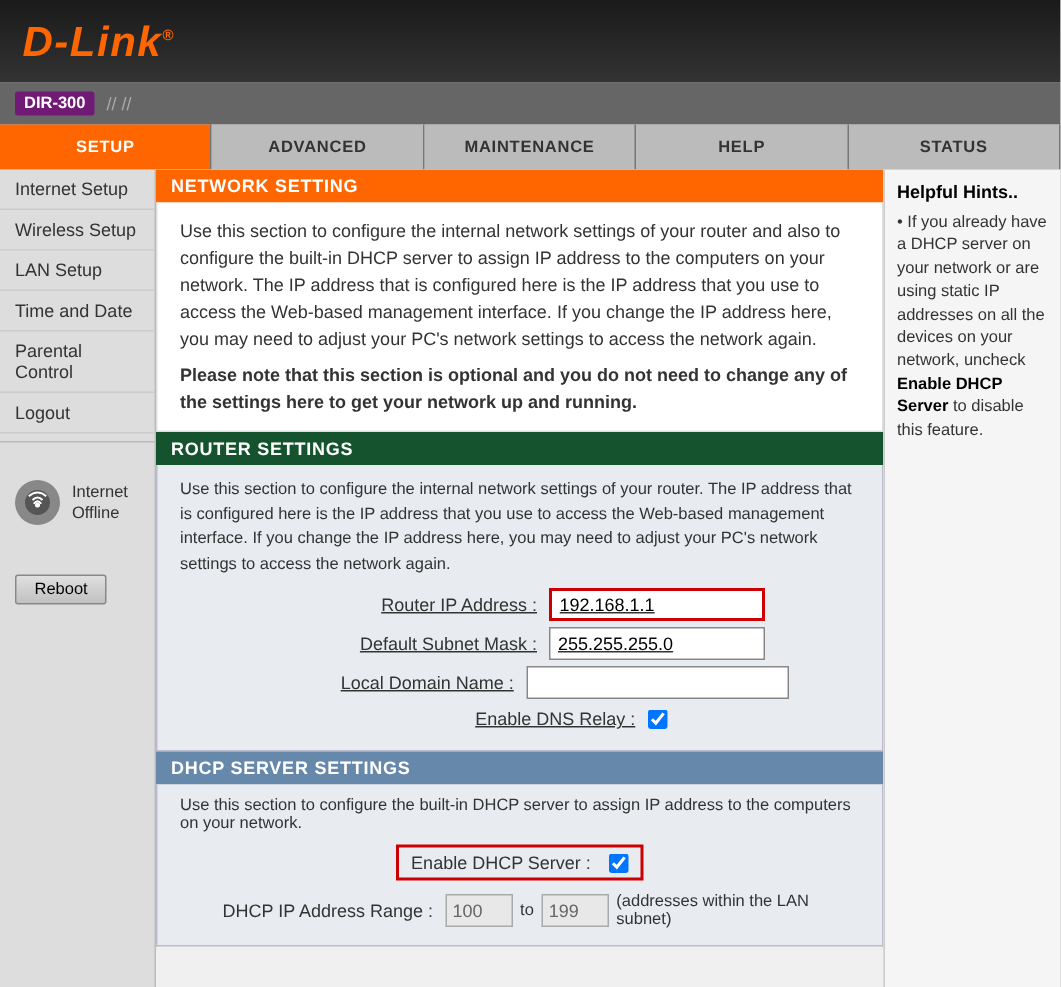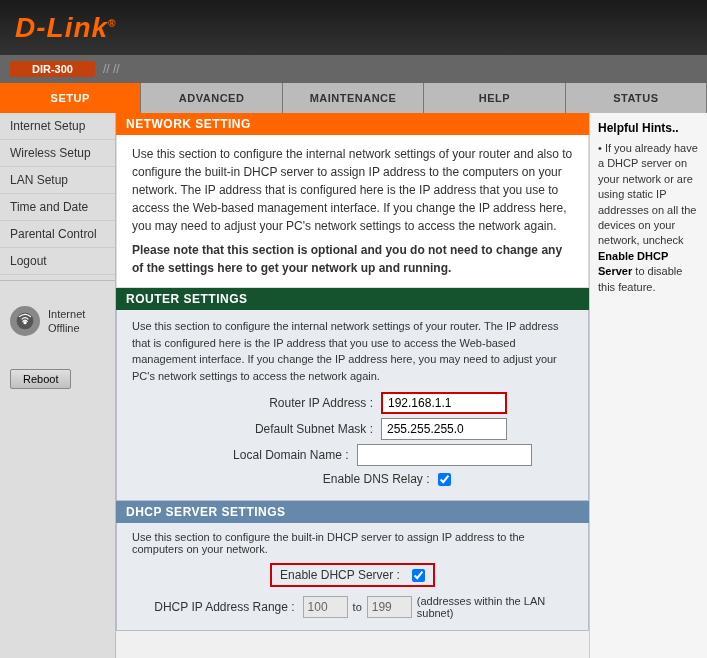--- a/index.html
+++ b/index.html
@@ -6,33 +6,33 @@
     body { font-family: Arial, sans-serif; font-size: 12px; background: #c0c0c0; width: 707px; height: 658px; overflow: hidden; }
 
     
     #header { background: linear-gradient(to bottom, #1a1a1a, #333); height: 55px; display: flex; align-items: center; padding: 0 15px; }
     #header .logo { color: #ff6600; font-size: 28px; font-weight: bold; font-style: italic; letter-spacing: 1px; }
     #header .logo span { color: #ff6600; }
     #header .logo sup { font-size: 10px; color: #ff6600; }
 
     
     #navbar { background: #666; height: 28px; display: flex; align-items: center; padding: 0 10px; gap: 5px; }
-    .dir-badge { background: #c2410c; color: white; font-size: 11px; padding: 2px 22px; border-radius: 2px; font-weight: bold; }
+    .dir-badge { background: #701a75; color: white; font-size: 11px; padding: 2px 6px; border-radius: 2px; font-weight: bold; }
     .dir-dividers { color: #aaa; margin: 0 3px; }
 
     
     #tabbar { display: flex; background: #999; height: 30px; }
     .tab { flex: 1; display: flex; align-items: center; justify-content: center; font-size: 11px; font-weight: bold; color: #333; cursor: pointer; border-right: 1px solid #777; background: #bbb; text-transform: uppercase; letter-spacing: 0.5px; }
     .tab.active { background: #ff6600; color: white; }
 
     
     #main { display: flex; height: calc(658px - 55px - 28px - 30px); }
 
     
-    #sidebar { width: 116px; background: #ddd; border-right: 1px solid #bbb; padding: 0; flex-shrink: 0; }
+    #sidebar { width: 104px; background: #ddd; border-right: 1px solid #bbb; padding: 0; flex-shrink: 0; }
     .sidebar-item { padding: 6px 10px; font-size: 12px; color: #333; cursor: pointer; border-bottom: 1px solid #ccc; }
     .sidebar-status { padding: 25px 10px; display: flex; align-items: center; gap: 8px; border-top: 1px solid #bbb; margin-top: 5px; }
     .status-icon { width: 30px; height: 30px; border-radius: 50%; background: #888; display: flex; align-items: center; justify-content: center; }
     .status-icon svg { width: 20px; height: 20px; }
     .status-text { font-size: 11px; color: #333; line-height: 1.3; }
     .reboot-section { padding: 8px 10px; }
     .reboot-btn { background: linear-gradient(to bottom, #e0e0e0, #c0c0c0); border: 1px solid #888; font-size: 11px; padding: 3px 12px; cursor: pointer; border-radius: 2px; }
 
     
     #content { flex: 1; background: #f0f0f0; overflow-y: auto; }
@@ -48,26 +48,26 @@
     .section-body { padding: 10px 15px; background: #fff; border: 1px solid #ddd; border-top: none; font-size: 12px; line-height: 1.5; color: #333; }
     .section-note { font-weight: bold; font-size: 12px; margin-top: 6px; }
     .button-row { margin-top: 10px; display: flex; gap: 8px; }
     .btn { background: linear-gradient(to bottom, #e8e8e8, #c8c8c8); border: 1px solid #888; font-size: 11px; padding: 4px 12px; cursor: pointer; border-radius: 2px; color: #333; }
 
     
     .subsection { margin: 0; }
     .subsection-header { background: #14532d; color: white; font-weight: bold; font-size: 12px; padding: 4px 10px; text-transform: uppercase; letter-spacing: 0.5px; }
     .subsection-body { padding: 8px 15px; background: #e8ecf0; border: 1px solid #bbc; border-top: none; font-size: 11px; color: #333; line-height: 1.5; }
     .form-table { margin-top: 8px; }
-    .form-row { display: flex; align-items: center; margin: 4px 0; justify-content: center; }
+    .form-row { display: flex; align-items: center; margin: 4px 0; justify-content: center; text-decoration: underline; }
     .form-label { text-align: right; width: 175px; margin-right: 8px; font-size: 12px; color: #333; }
     .form-input { border: 1px solid #888; padding: 2px 5px; font-size: 12px; height: 22px; background: white; }
     .form-input.highlighted { border: 2px solid #cc0000; }
     .form-input-wide { width: 175px; }
-    .form-input-medium { width: 126px; }
+    .form-input-medium { width: 144px; }
     .dhcp-section { margin-top: 0; }
     .dhcp-section-header { background: #6688aa; color: white; font-weight: bold; font-size: 12px; padding: 4px 10px; text-transform: uppercase; letter-spacing: 0.5px; }
     .dhcp-body { padding: 8px 15px; background: #e8ecf0; border: 1px solid #bbc; border-top: none; font-size: 11px; color: #333; }
     .range-row { display: flex; align-items: center; margin: 3px 0; justify-content: center; }
     .range-label { text-align: right; width: 175px; margin-right: 8px; font-size: 12px; }
     .range-input { border: 1px solid #aaa; padding: 2px 4px; width: 45px; font-size: 12px; height: 22px; background: #e8e8e8; color: #666; }
     .range-to { margin: 0 5px; }
     .range-note { font-size: 11px; color: #333; margin-left: 5px; }
     input[type="checkbox"] { cursor: pointer; }
     .enable-row { display: flex; align-items: center; justify-content: center; margin: 8px 0; }

